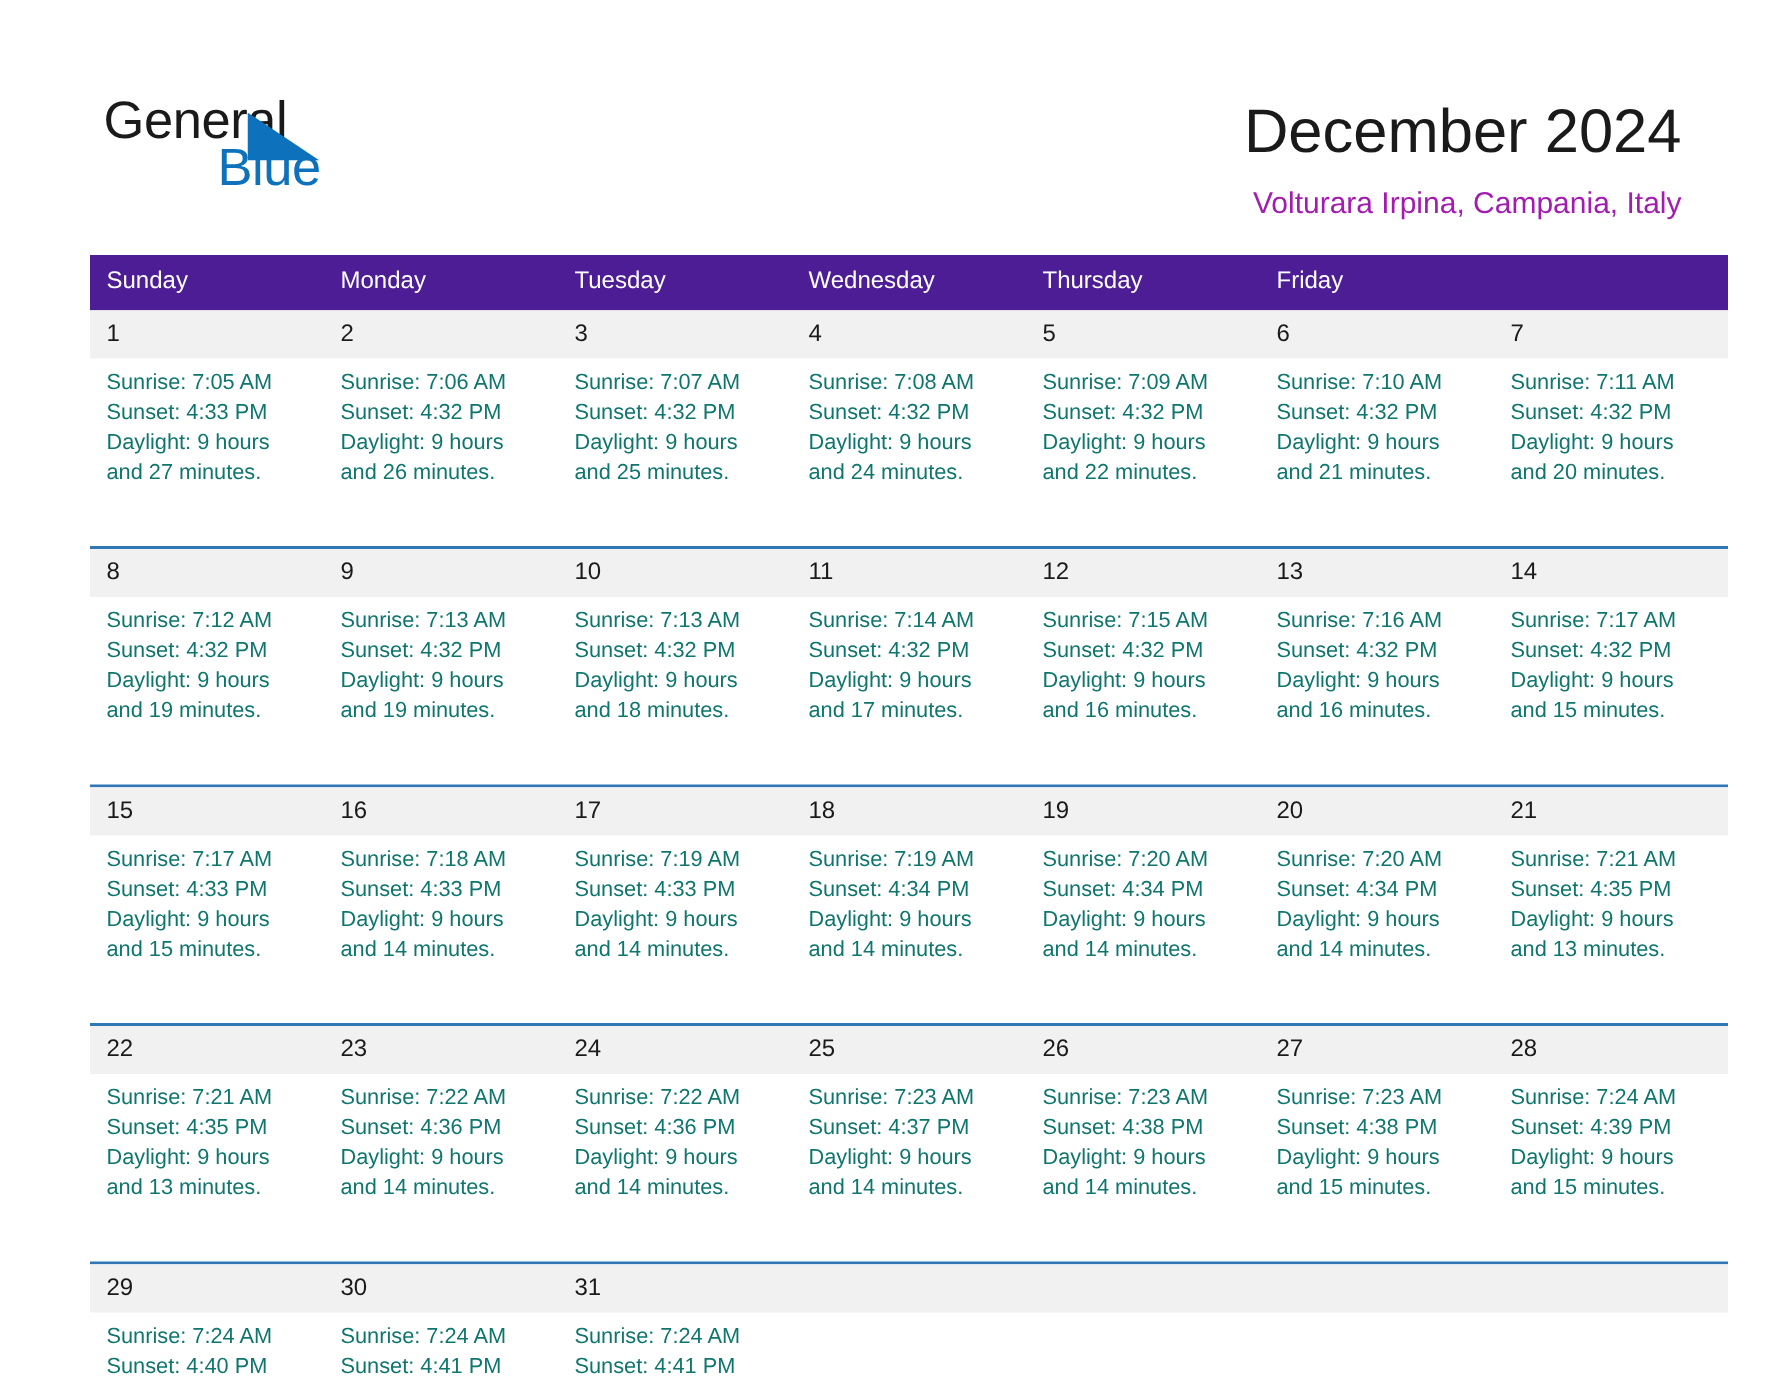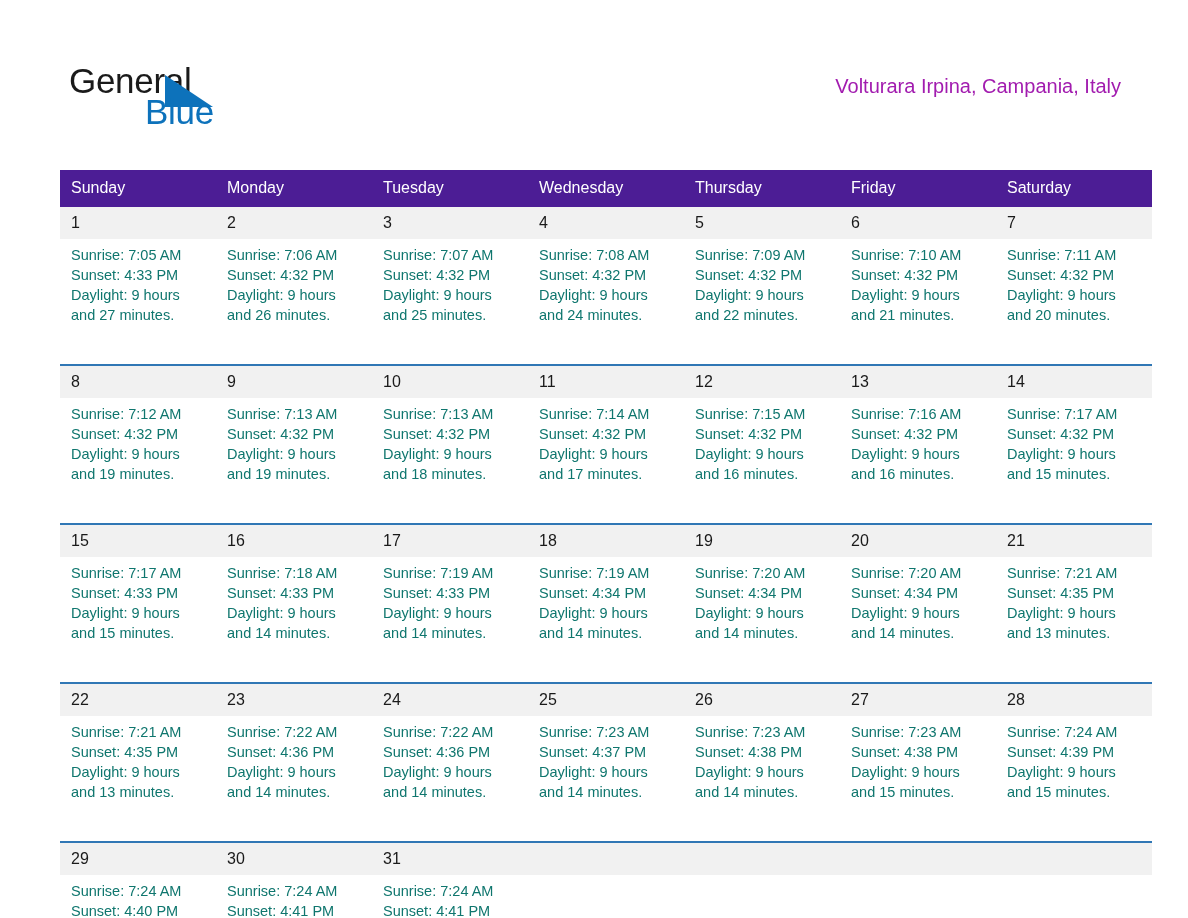--- a/index.html
+++ b/index.html
@@ -152,35 +152,35 @@
 
     <div class="brand">
       <span class="brand-general">General</span>
       <svg class="brand-tri" viewBox="0 0 48 32">
         <polygon points="0,0 48,32 0,32" fill="#0d72bb"></polygon>
       </svg>
       <span class="brand-blue">Blue</span>
     </div>
 
     <div class="title-block">
+      <div class="cal-title">December 2024</div>
       <div class="cal-sub">Volturara Irpina, Campania, Italy</div>
     </div>
 
   </div>
 
   <div class="calendar">
 
     <div class="weekdays">
       <div class="weekday">Sunday</div>
       <div class="weekday">Monday</div>
       <div class="weekday">Tuesday</div>
       <div class="weekday">Wednesday</div>
       <div class="weekday">Thursday</div>
       <div class="weekday">Friday</div>
-      <div class="weekday">Saturday</div>
     </div>
 
     <div id="weeks-container">
         <div class="week">
           <div class="cell">
             <div class="daynum">1</div>
             <div class="cell-body">
               <div>Sunrise: 7:05 AM</div>
               <div>Sunset: 4:33 PM</div>
               <div>Daylight: 9 hours</div>

